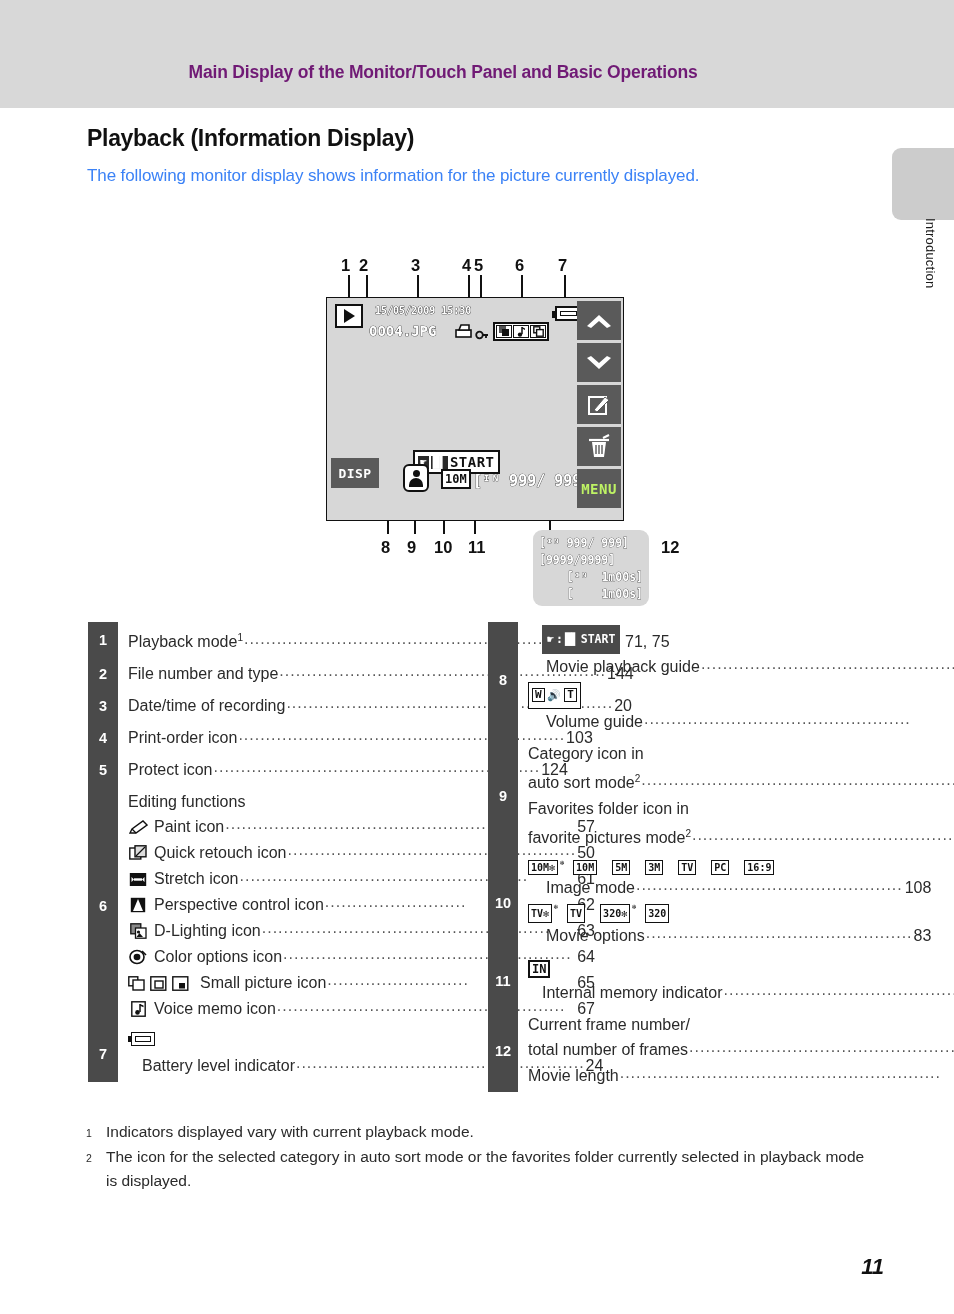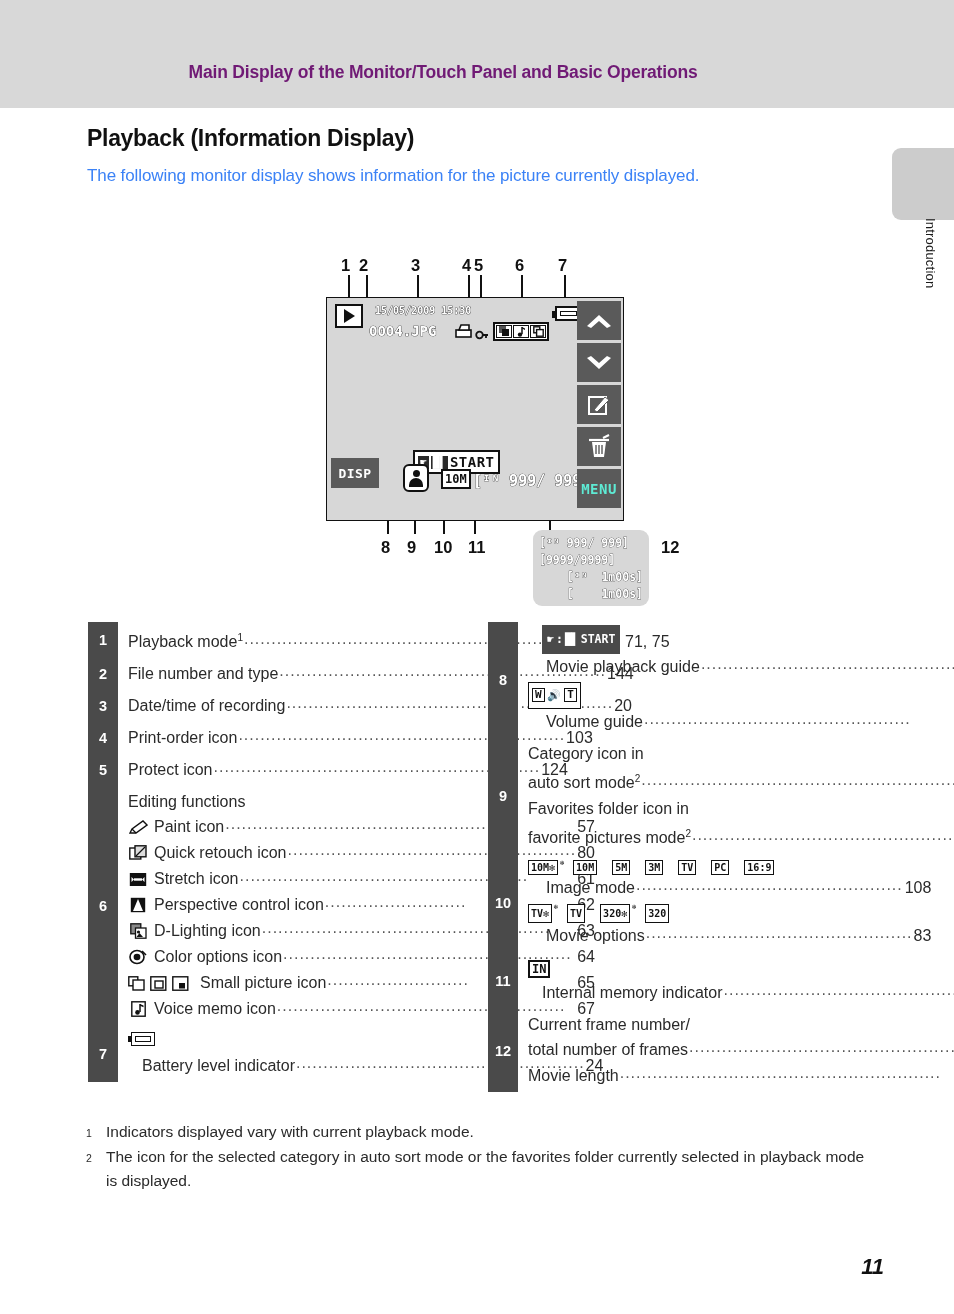--- a/index.html
+++ b/index.html
@@ -65,21 +65,21 @@
   }
   .mon-side {
     position: absolute; right: 0; top: 0; width: 48px; height: 100%;
   }
   .side-btn {
     position: absolute; right: 2px; width: 44px; height: 39px;
     background: #5a5a5a; display: flex; align-items: center; justify-content: center;
   }
   .side-btn svg { display: block; }
   .side-btn.menu {
-    font-size: 14px; font-weight: bold; color: #5eead4; letter-spacing: 0.5px;
+    font-size: 14px; font-weight: bold; color: #bef264; letter-spacing: 0.5px;
     font-family: "DejaVu Sans Mono", monospace;
   }
   .disp-btn {
     position: absolute; left: 4px; bottom: 32px; width: 48px; height: 30px;
     background: #5a5a5a; color: #fff; font-size: 13px; font-weight: bold;
     display: flex; align-items: center; justify-content: center;
     font-family: "DejaVu Sans Mono", monospace; letter-spacing: 0.4px;
   }
 
   
@@ -489,21 +489,21 @@
           <span class="gi">
             <svg width="18" height="16" viewBox="0 0 18 16">
                 <rect x="0.8" y="3" width="11" height="11" fill="#fff" stroke="#111" stroke-width="1.4"></rect>
                 <rect x="6" y="0.8" width="11" height="11" fill="#ddd" stroke="#111" stroke-width="1.4"></rect>
                 <path d="M7 11 L16 2" stroke="#111" stroke-width="1.2"></path>
               </svg>
           </span>
           <span class="entry">
             <span class="nm">Quick retouch icon</span>
             <span class="dots">.....................................................</span>
-            <span class="pg">80</span>
+            <span class="pg">50</span>
           </span>
         </div>
 
         <div class="sub-line">
           <span class="gi">
             <svg width="18" height="15" viewBox="0 0 18 15">
                 <rect x="0.8" y="1" width="16.4" height="13" fill="#111"></rect>
                 <path d="M5 7.5 L2.5 5 L2.5 10 Z M13 7.5 L15.5 5 L15.5 10 Z" fill="#fff"></path>
                 <rect x="5" y="6.3" width="8" height="2.4" fill="#fff"></rect>
               </svg>

